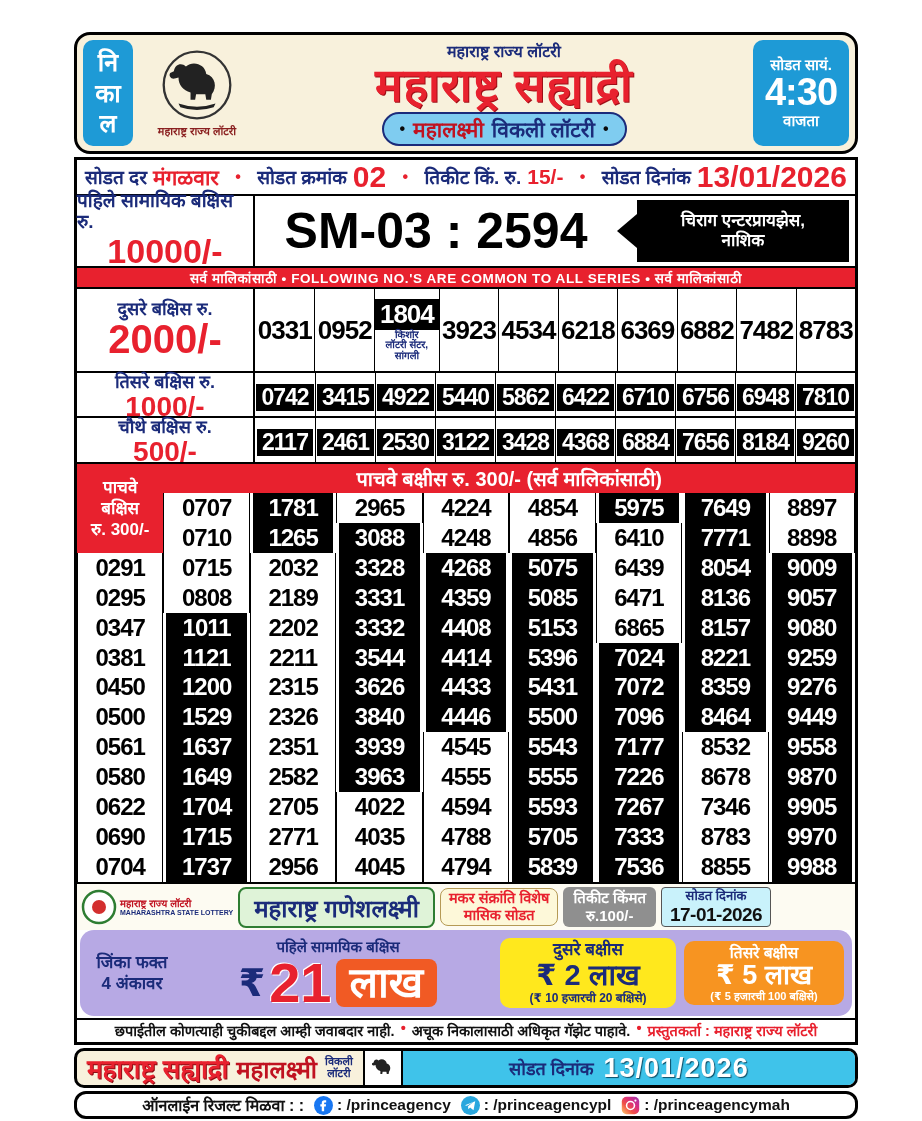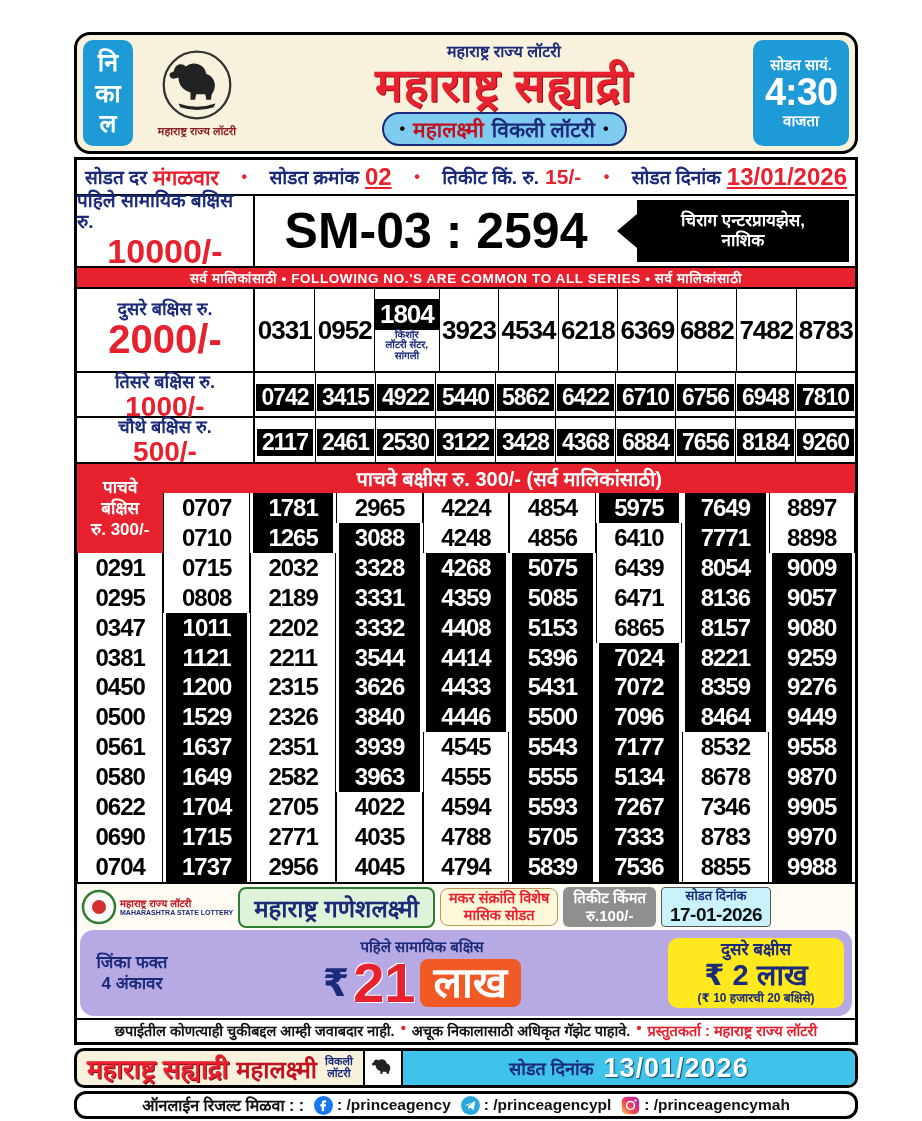--- a/index.html
+++ b/index.html
@@ -41,21 +41,21 @@
   .time-big{ font-size:38px; font-weight:800; letter-spacing:-1px; }
   .time-bottom{ font-size:15px; font-weight:700; }
 
   
   .main-box{ margin-top:3px; border:3px solid #000; background:#fff; }
 
   .draw-info{ height:36px; display:flex; align-items:center; justify-content:space-between;
     padding:0 8px; border-bottom:2px solid #000; }
   .draw-info .lbl{ color:#1b2b7a; font-weight:700; font-size:19px; }
   .draw-info .val{ color:#e8212e; font-weight:800; font-size:21px; }
-  .draw-info .val.big{ font-size:24px;text-decoration:underline; }
+  .draw-info .val.big{ font-size:30px; }
   .draw-info .dot{ color:#e8212e; font-size:16px; font-weight:800; }
   .pair{ display:flex; align-items:center; gap:6px; }
 
   .first-row{ height:72px; display:flex; border-bottom:2px solid #000; }
   .fp-label{ width:178px; border-right:2px solid #000; display:flex; flex-direction:column;
     align-items:center; justify-content:center; line-height:1.1; }
   .fp-l1{ color:#1b2b7a; font-weight:700; font-size:19px; }
   .fp-amt{ color:#e8212e; font-weight:800; font-size:34px; }
   .fp-num{ flex:1; display:flex; align-items:center; justify-content:center;
     font-size:50px; font-weight:800; color:#000; letter-spacing:0px; }
@@ -437,21 +437,21 @@
         <div class="fcell fb" style="grid-area: 10 / 6;">5543</div>
         <div class="fcell fb" style="grid-area: 10 / 7;">7177</div>
         <div class="fcell fw" style="grid-area: 10 / 8;">8532</div>
         <div class="fcell fb" style="grid-area: 10 / 9;">9558</div>
         <div class="fcell fw" style="grid-area: 11 / 1;">0580</div>
         <div class="fcell fb" style="grid-area: 11 / 2;">1649</div>
         <div class="fcell fw" style="grid-area: 11 / 3;">2582</div>
         <div class="fcell fb" style="grid-area: 11 / 4;">3963</div>
         <div class="fcell fw" style="grid-area: 11 / 5;">4555</div>
         <div class="fcell fb" style="grid-area: 11 / 6;">5555</div>
-        <div class="fcell fb" style="grid-area: 11 / 7;">5134</div>
+        <div class="fcell fb" style="grid-area: 11 / 7;">7226</div>
         <div class="fcell fw" style="grid-area: 11 / 8;">8678</div>
         <div class="fcell fb" style="grid-area: 11 / 9;">9870</div>
         <div class="fcell fw" style="grid-area: 12 / 1;">0622</div>
         <div class="fcell fb" style="grid-area: 12 / 2;">1704</div>
         <div class="fcell fw" style="grid-area: 12 / 3;">2705</div>
         <div class="fcell fw" style="grid-area: 12 / 4;">4022</div>
         <div class="fcell fw" style="grid-area: 12 / 5;">4594</div>
         <div class="fcell fb" style="grid-area: 12 / 6;">5593</div>
         <div class="fcell fb" style="grid-area: 12 / 7;">7267</div>
         <div class="fcell fw" style="grid-area: 12 / 8;">7346</div>
@@ -506,20 +506,25 @@
         <div class="ba-row">
           <span class="ba-rs">₹</span>
           <span class="ba-num">21</span>
           <span class="ba-unit">लाख</span>
         </div>
       </div>
       <div class="second-box">
         <div class="sb-t">दुसरे बक्षीस</div>
         <div class="sb-amt">₹ 2 लाख</div>
         <div class="sb-sub">(₹ 10 हजारची 20 बक्षिसे)</div>
+      </div>
+      <div class="third-box">
+        <div class="tb-t">तिसरे बक्षीस</div>
+        <div class="tb-amt">₹ 5 लाख</div>
+        <div class="tb-sub">(₹ 5 हजारची 100 बक्षिसे)</div>
       </div>
     </div>
 
     <div class="disclaimer">
       <span>छपाईतील कोणत्याही चुकीबद्दल आम्ही जवाबदार नाही.</span>
       <span class="dot">•</span>
       <span>अचूक निकालासाठी अधिकृत गॅझेट पाहावे.</span>
       <span class="dot">•</span>
       <span class="red">प्रस्तुतकर्ता : महाराष्ट्र राज्य लॉटरी</span>
     </div>

